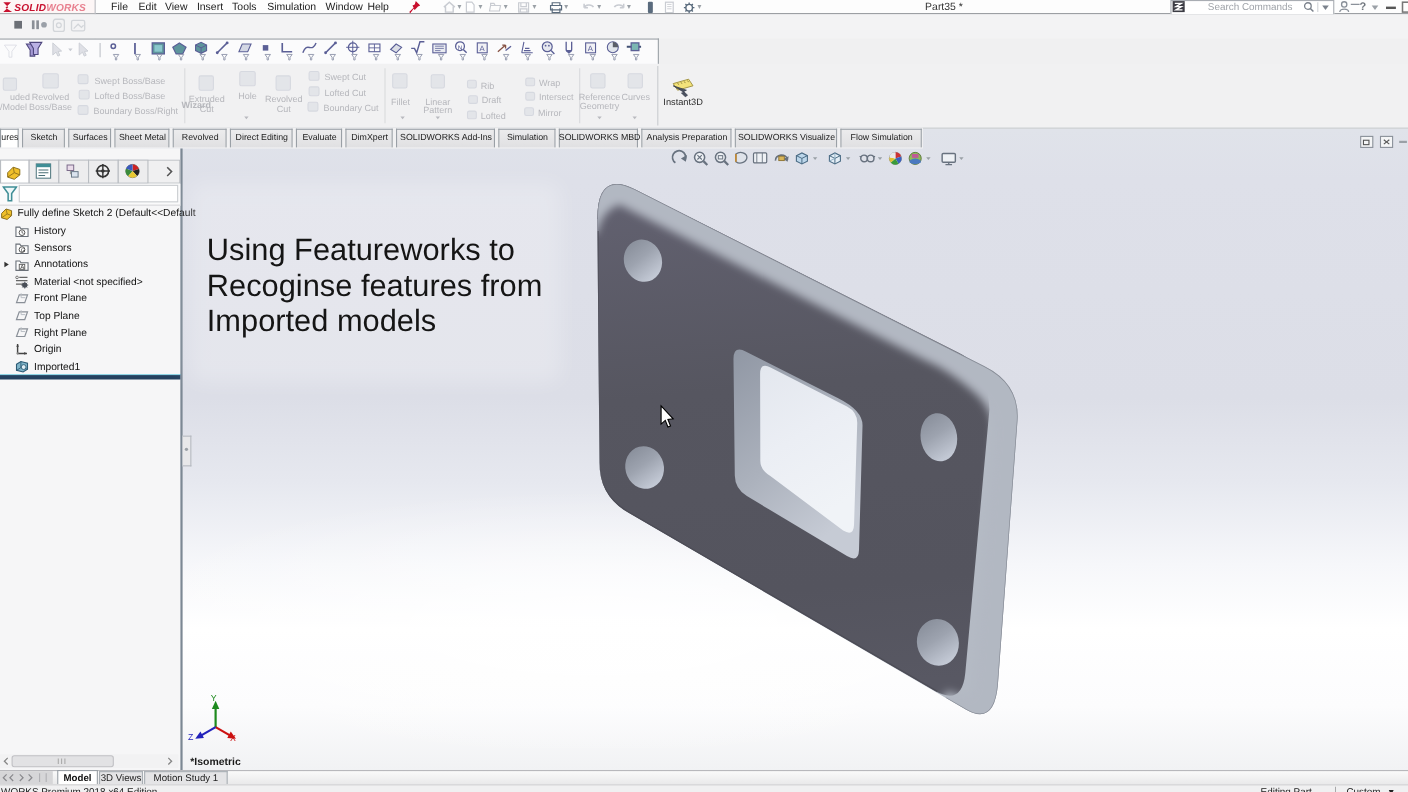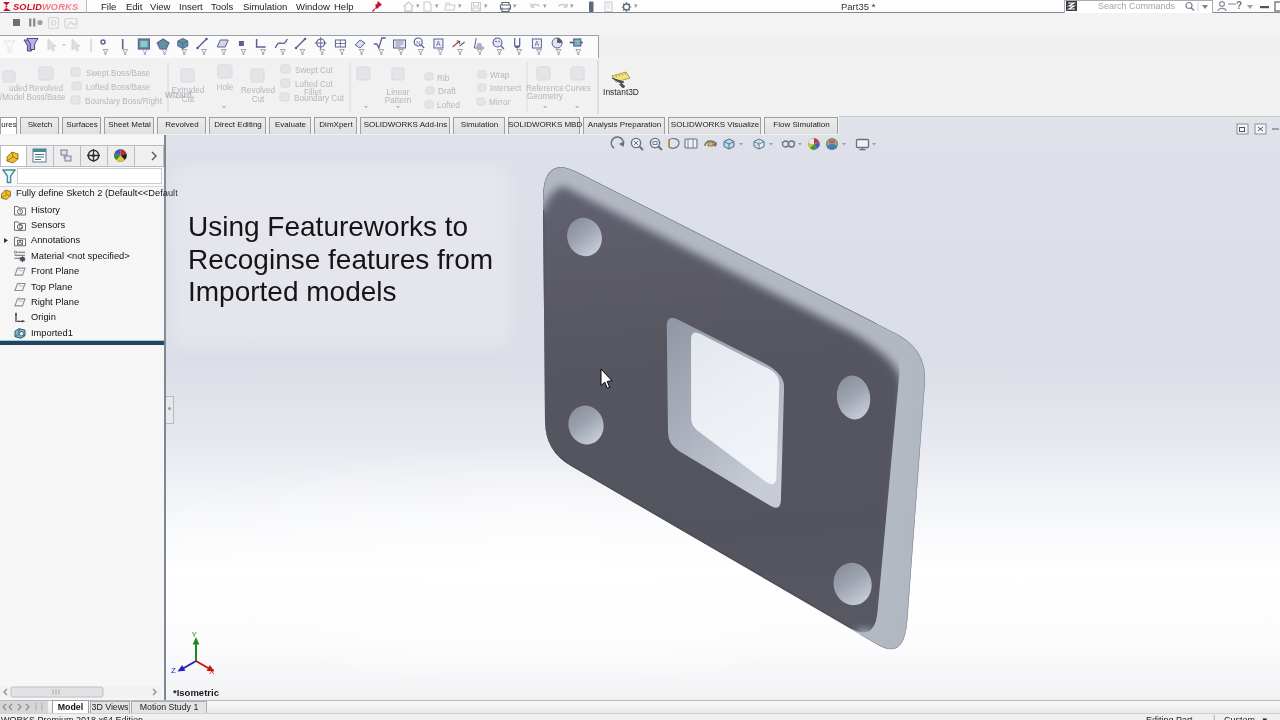--- a/index.html
+++ b/index.html
@@ -278,21 +278,21 @@
 <div class="t" style="left:85px;top:97px;font-size:8.2px;color:#b6b7bc;font-weight:normal;">Boundary Boss/Right</div>
 <div class="t" style="left:128px;top:86px;width:120px;text-align:center;font-size:8.2px;color:#b6b7bc;font-weight:normal;">Extruded</div>
 <div class="t" style="left:128px;top:95px;width:120px;text-align:center;font-size:8.2px;color:#b6b7bc;font-weight:normal;">Cut</div>
 <div class="t" style="left:165px;top:83px;width:120px;text-align:center;font-size:8.2px;color:#b6b7bc;font-weight:normal;">Hole</div>
 <div class="t" style="left:165px;top:91px;width:120px;text-align:left;font-size:8.2px;color:#b6b7bc;font-weight:bold;">Wizard</div>
 <div class="t" style="left:198px;top:86px;width:120px;text-align:center;font-size:8.2px;color:#b6b7bc;font-weight:normal;">Revolved</div>
 <div class="t" style="left:198px;top:95px;width:120px;text-align:center;font-size:8.2px;color:#b6b7bc;font-weight:normal;">Cut</div>
 <div class="t" style="left:295px;top:66px;font-size:8.2px;color:#b6b7bc;font-weight:normal;">Swept Cut</div>
 <div class="t" style="left:295px;top:80px;font-size:8.2px;color:#b6b7bc;font-weight:normal;">Lofted Cut</div>
 <div class="t" style="left:294px;top:94px;font-size:8.2px;color:#b6b7bc;font-weight:normal;">Boundary Cut</div>
-<div class="t" style="left:304px;top:88px;width:120px;font-size:8.2px;color:#b6b7bc;font-weight:normal;">Fillet</div>
+<div class="t" style="left:304px;top:88px;width:120px;text-align:center;font-size:8.2px;color:#b6b7bc;font-weight:normal;">Fillet</div>
 <div class="t" style="left:338px;top:88px;width:120px;text-align:center;font-size:8.2px;color:#b6b7bc;font-weight:normal;">Linear</div>
 <div class="t" style="left:338px;top:96px;width:120px;text-align:center;font-size:8.2px;color:#b6b7bc;font-weight:normal;">Pattern</div>
 <div class="t" style="left:437px;top:74px;font-size:8.2px;color:#b6b7bc;font-weight:normal;">Rib</div>
 <div class="t" style="left:438px;top:87px;font-size:8.2px;color:#b6b7bc;font-weight:normal;">Draft</div>
 <div class="t" style="left:437px;top:101px;font-size:8.2px;color:#b6b7bc;font-weight:normal;">Lofted</div>
 <div class="t" style="left:490px;top:71px;font-size:8.2px;color:#b6b7bc;font-weight:normal;">Wrap</div>
 <div class="t" style="left:490px;top:84px;font-size:8.2px;color:#b6b7bc;font-weight:normal;">Intersect</div>
 <div class="t" style="left:489px;top:98px;font-size:8.2px;color:#b6b7bc;font-weight:normal;">Mirror</div>
 <div class="t" style="left:485px;top:84px;width:120px;text-align:center;font-size:8.2px;color:#b6b7bc;font-weight:normal;">Reference</div>
 <div class="t" style="left:485px;top:92px;width:120px;text-align:center;font-size:8.2px;color:#b6b7bc;font-weight:normal;">Geometry</div>

